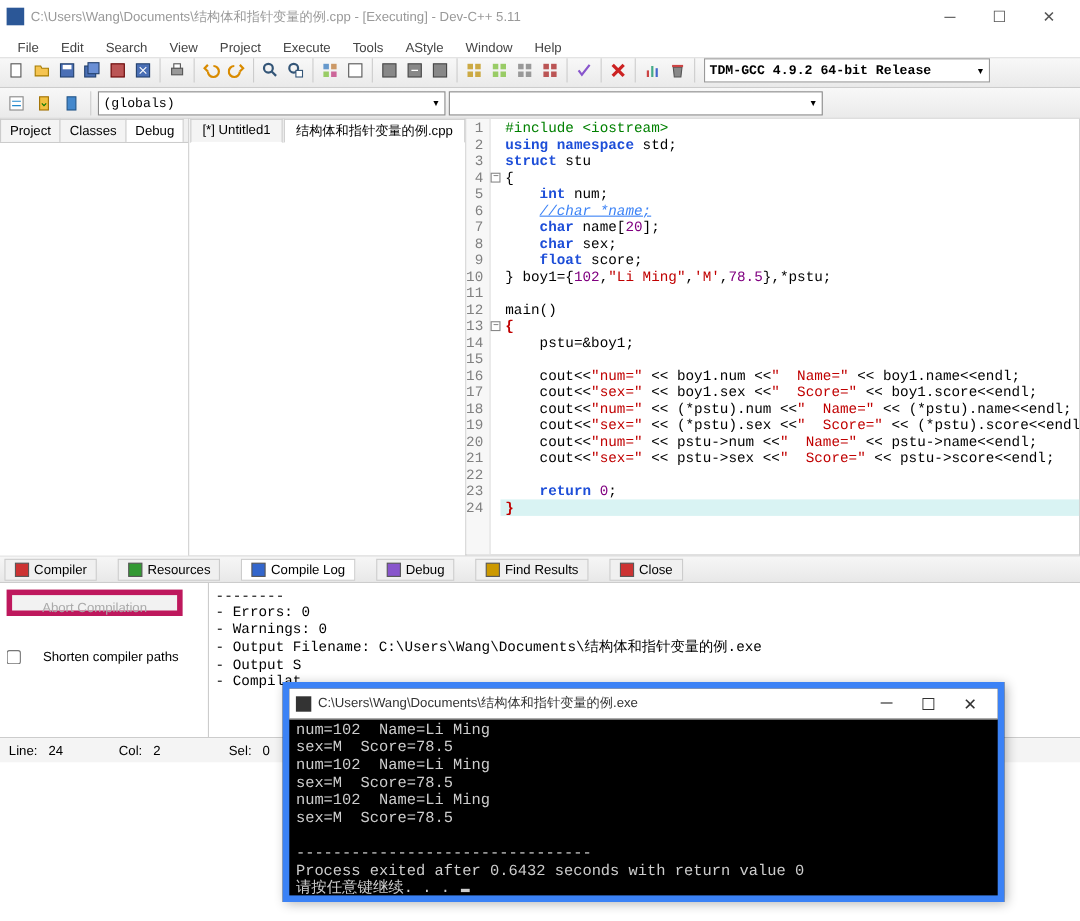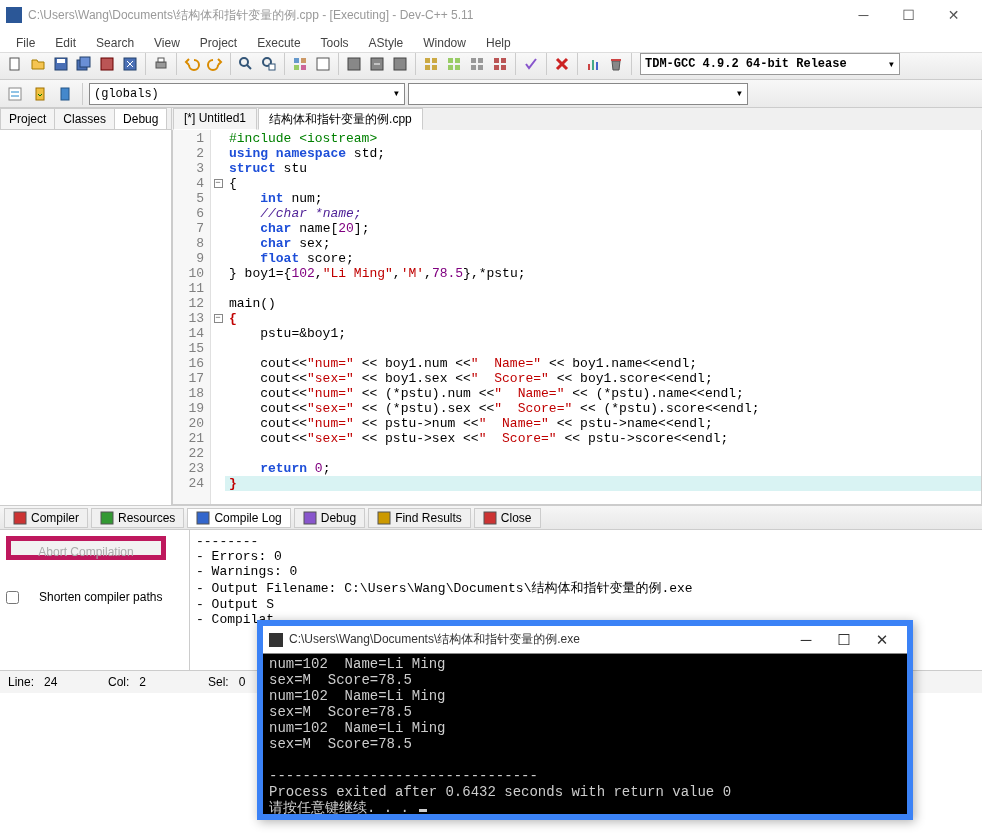--- a/index.html
+++ b/index.html
@@ -17,40 +17,40 @@
 .tool-sep { width: 1px; height: 22px; background: #ccc; margin: 0 3px; }
 .compiler-sel { flex: 1; max-width: 260px; margin-left: 4px; height: 22px; border: 1px solid #999; background: #fff; display: flex; align-items: center; padding: 0 4px; font-family: "Courier New", monospace; font-size: 12px; justify-content: space-between; }
 .toolbar2 { height: 28px; background: linear-gradient(#f8f8f8,#eaeaea); border-bottom: 1px solid #ccc; display: flex; align-items: center; padding: 0 4px; gap: 3px; }
 .scope-sel { height: 22px; border: 1px solid #888; background: #fff; display: flex; align-items: center; padding: 0 4px; font-family: "Courier New", monospace; font-size: 12px; justify-content: space-between; }
 .main-area { display: flex; height: 398px; border-bottom: 1px solid #ccc; }
 .left-panel { width: 172px; border-right: 1px solid #ccc; display: flex; flex-direction: column; }
 .lp-tabs { height: 22px; display: flex; background: #f0f0f0; border-bottom: 1px solid #ccc; }
 .lp-tab { padding: 3px 8px; border: 1px solid #ccc; border-bottom: none; background: #f4f4f4; font-size: 12px; margin-right:-1px; }
 .lp-tab.active { background: #fff; border-top: 1px solid #ccc; position: relative; top:0; }
 .lp-body { flex: 1; background: #fff; }
-.editor-area { flex: 1; display: flex; flex-direction: column; }
+.editor-area { flex: 1; display: flex; flex-direction: row; }
 .file-tabs { height: 22px; display: flex; background: #f0f0f0; }
 .file-tab { padding: 2px 10px; border: 1px solid #ccc; border-bottom: 1px solid #fff; background: #f4f4f4; font-size: 12px; margin-left: 1px; }
 .file-tab.active { background: #fff; }
 .code-area { flex: 1; display: flex; background: #fff; font-family: Consolas, "Courier New", monospace; font-size: 13px; overflow: hidden; border: 1px solid #ccc; border-top: none; }
 .gutter { width: 38px; text-align: right; padding-right: 6px; color: #808080; background: #f7f7f7; border-right: 1px solid #e0e0e0; padding-top: 1px; }
 .gutter div { height: 15px; line-height: 15px; }
 .fold { width: 14px; padding-top: 1px; }
 .fold div { height: 15px; display:flex; align-items:center; justify-content:center; }
 .fold .box { width: 9px; height: 9px; border: 1px solid #888; font-size: 9px; line-height: 7px; text-align: center; color:#555;}
 .code-lines { flex: 1; white-space: pre; padding-top: 1px; }
 .code-lines div { height: 15px; line-height: 15px; padding-left: 4px; }
 .code-lines .hl-line { background: #d9f3f3; }
 .kw { color: #1d4ed8; font-weight: bold; }
 .pp { color: #008000; }
 .str { color: #c00000; }
 .num { color: #800080; }
-.cmt { color: #4c1d95; font-style: italic; }
+.cmt { color: #3b82f6; font-style: italic; text-decoration: underline; }
 .op { color: #c00000; font-weight: bold; }
-.bottom-tabs { height: 24px; display: flex; align-items: center; background: linear-gradient(#f6f6f6,#e8e8e8); gap: 0; padding: 0 4px; border-bottom: 1px solid #ccc; }
+.bottom-tabs { height: 24px; display: flex; align-items: center; background: linear-gradient(#f6f6f6,#e8e8e8); gap: 16px; padding: 0 4px; border-bottom: 1px solid #ccc; }
 .btab { display: flex; align-items: center; gap: 4px; padding: 2px 8px; border: 1px solid #ccc; background: #f0f0f0; font-size: 12px; margin-right: 3px; }
 .btab.active { background: #fff; }
 .btab .ic { width: 14px; height: 14px; }
 .bottom-body { height: 141px; display: flex; border-bottom: 1px solid #ccc; }
 .bb-left { width: 190px; border-right: 1px solid #ccc; padding: 6px; background: #fff; display:flex; flex-direction:column; gap:30px;}
 .abort-btn { width: 160px; height: 24px; border: 5px solid #be185d; background: #f2f2f2; color: #aaa; text-align: center; line-height: 22px; font-size: 12px; }
 .cbx { display: flex; align-items: center; gap: 20px; font-size: 12px; }
 .cbx input { width: 13px; height: 13px; }
 .log-area { flex: 1; padding: 4px 6px; font-family: "Courier New", monospace; font-size: 13px; white-space: pre; background: #fff; overflow:hidden;}
 .statusbar { height: 22px; display: flex; align-items: center; padding: 0 8px; font-size: 12px; gap: 20px; background:#f4f4f4; }

